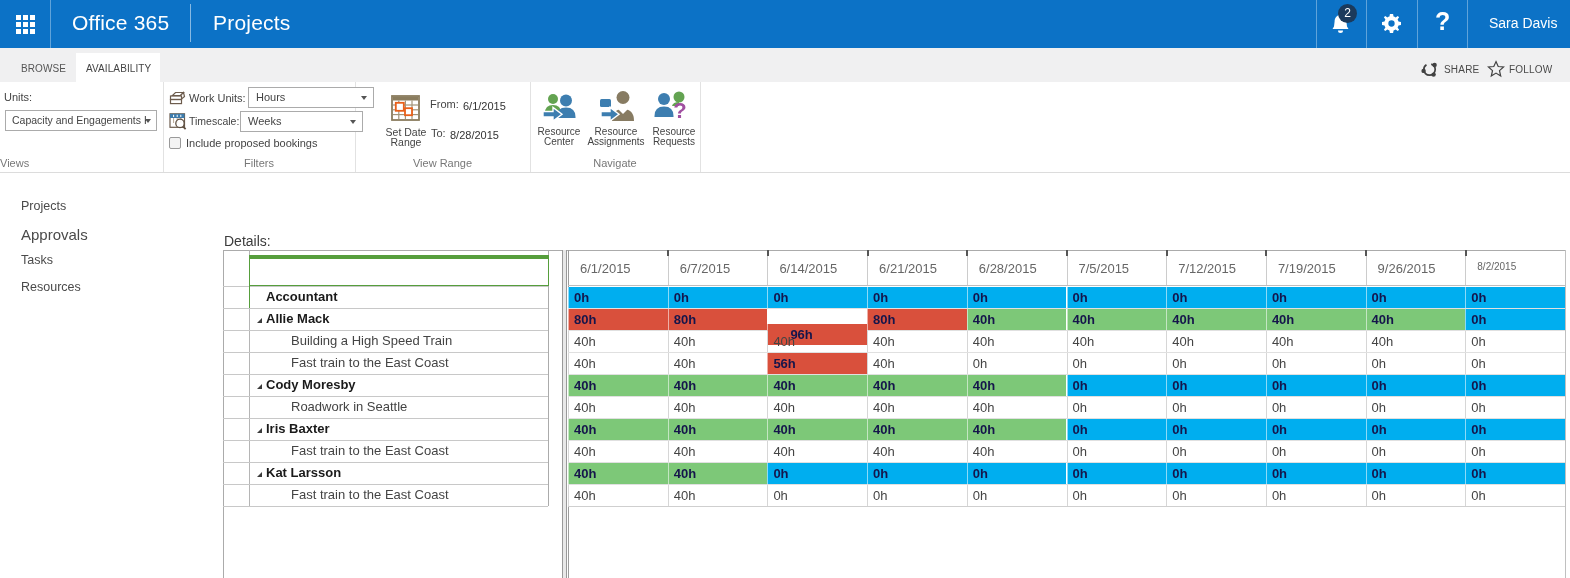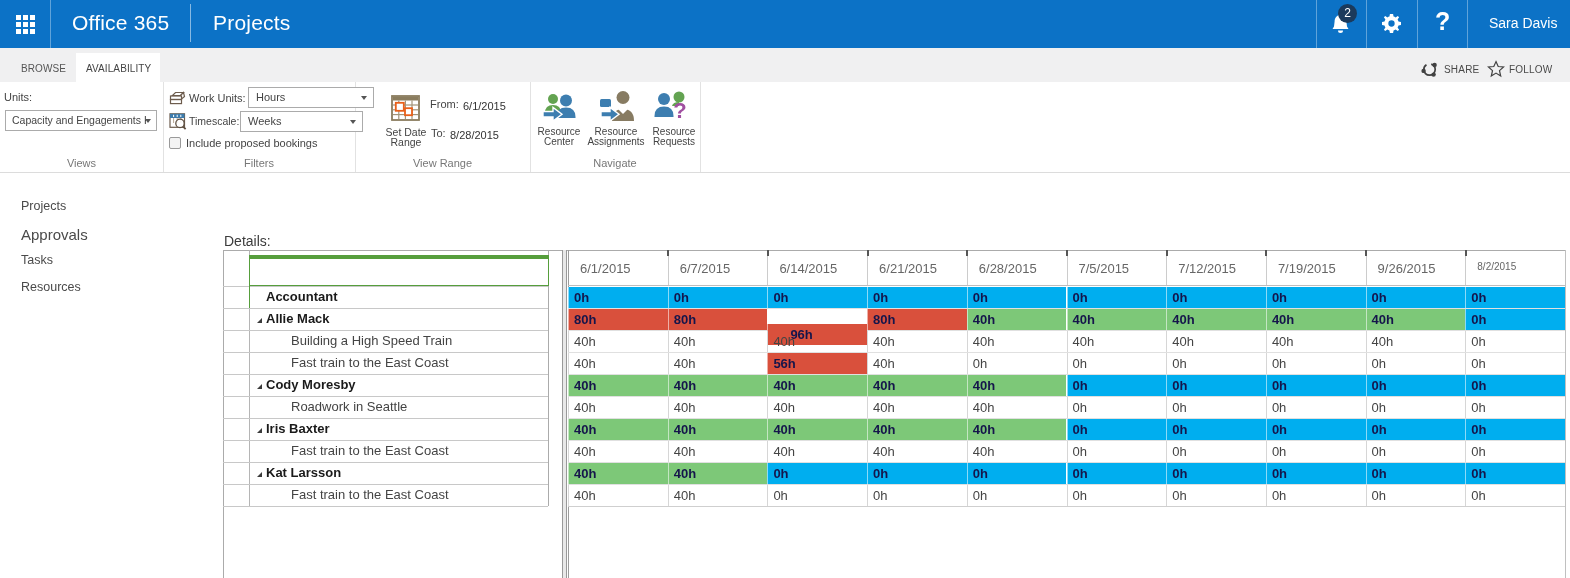--- a/index.html
+++ b/index.html
@@ -51,21 +51,21 @@
 <div class="a" style="left:1444px;top:64px;font-size:10px;color:#494949;letter-spacing:.2px">SHARE</div>
 <svg class="a" style="left:1487px;top:60px" width="18" height="18" viewBox="0 0 18 18">
 <path d="M9 1.6 L11.2 6.5 L16.6 7 L12.5 10.6 L13.7 16 L9 13.1 L4.3 16 L5.5 10.6 L1.4 7 L6.8 6.5 Z" fill="none" stroke="#414141" stroke-width="1.2"></path>
 </svg>
 <div class="a" style="left:1509px;top:64px;font-size:10px;color:#494949;letter-spacing:.2px">FOLLOW</div>
 <div class="hline" style="left:0;top:172px;width:1570px;background:#DCDCDC"></div>
 <div class="vline" style="left:163px;top:82px;height:90px;background:#E2E2E2"></div>
 <div class="vline" style="left:355px;top:82px;height:90px;background:#E2E2E2"></div>
 <div class="vline" style="left:530px;top:82px;height:90px;background:#E2E2E2"></div>
 <div class="vline" style="left:700px;top:82px;height:90px;background:#E2E2E2"></div>
-<div class="a" style="left:0;top:157px;width:163px;text-align:center;font-size:11px;color:#777">Views</div>
+<div class="a" style="left:0;top:157px;width:163px;text-align:left;font-size:11px;color:#777">Views</div>
 <div class="a" style="left:163px;top:157px;width:192px;text-align:center;font-size:11px;color:#777">Filters</div>
 <div class="a" style="left:355px;top:157px;width:175px;text-align:center;font-size:11px;color:#777">View Range</div>
 <div class="a" style="left:530px;top:157px;width:170px;text-align:center;font-size:11px;color:#777">Navigate</div>
 <div class="a" style="left:4px;top:91px;font-size:11px;color:#444">Units:</div>
 <div class="a" style="left:5px;top:110px;width:152px;height:21px;border:1px solid #ABABAB;background:#fff">
       <div class="a" style="left:6px;top:3px;width:134px;height:15px;overflow:hidden;font-size:10.5px;color:#444;white-space:nowrap">Capacity and Engagements H</div>
       <div class="a" style="right:5px;top:8px;width:0;height:0;border-left:3.5px solid transparent;border-right:3.5px solid transparent;border-top:4px solid #555"></div>
     </div>
 <svg class="a" style="left:169px;top:91px" width="17" height="14" viewBox="0 0 17 14">
 <path d="M3.5 4.5 L6.5 1.5 L14.5 1.5 L11.5 4.5 Z" fill="#fff" stroke="#6D5C4D" stroke-width="1.2"></path>

